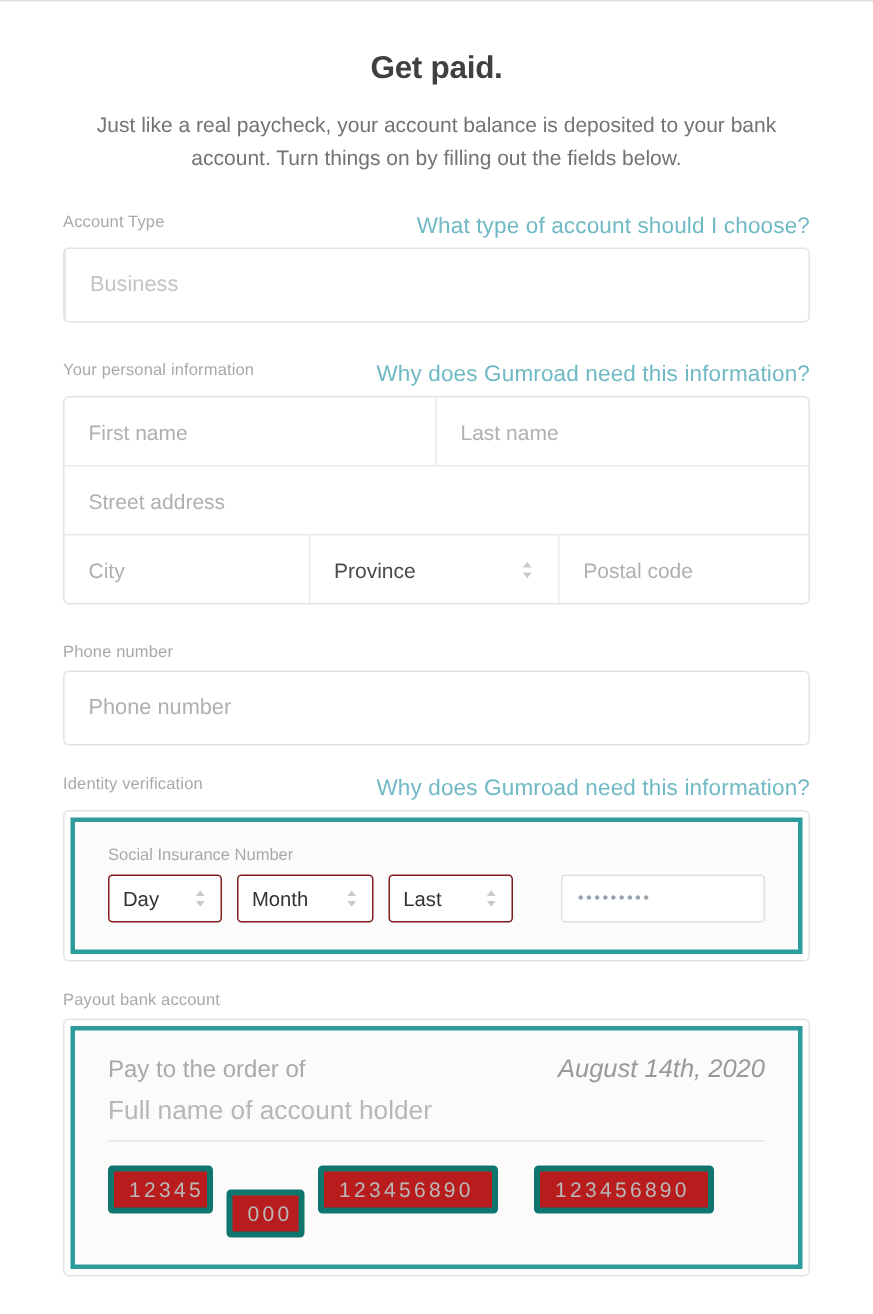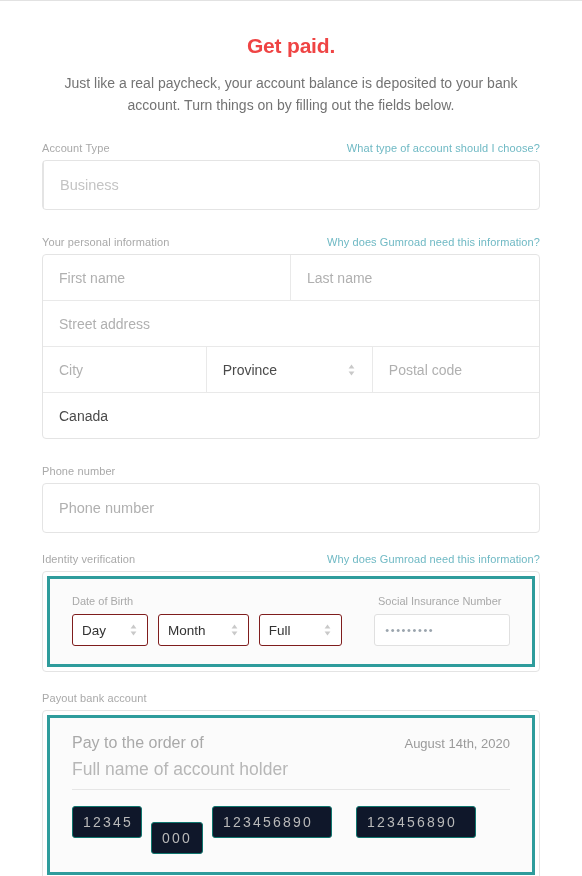--- a/index.html
+++ b/index.html
@@ -16,21 +16,21 @@
     background: #fff;
     overflow: hidden;
     position: relative;
   }
   .inner { padding: 0 42px; }
 
   .title {
     text-align: center;
     font-size: 21px;
     font-weight: bold;
-    color: #ef4444;
+    color: #404040;
     margin: 33px 0 0 0;
     letter-spacing: -0.2px;
   }
   .subtitle {
     text-align: center;
     font-size: 14px;
     color: #737373;
     line-height: 1.55;
     margin: 15px 0 0 0;
     padding: 0 4px;
@@ -43,21 +43,21 @@
     margin-top: 26px;
     margin-bottom: 6px;
   }
   .label-row.tight { margin-top: 20px; }
   .field-label {
     font-size: 11px;
     color: #a9a9a9;
     letter-spacing: 0.1px;
   }
   .help-link {
-    font-size: 11px;
+    font-size: 15px;
     color: #6fb9c4;
     text-decoration: none;
     letter-spacing: 0.1px;
   }
 
   .card {
     border: 1px solid #e4e4e4;
     border-radius: 4px;
     background: #fff;
   }
@@ -182,44 +182,44 @@
     letter-spacing: 1.6px;
   }
 
   
   .check-top {
     display: flex;
     justify-content: space-between;
     align-items: baseline;
   }
   .check-small { font-size: 16px; color: #a9a9a9; }
-  .check-date { font-size: 13px; color: #9a9a9a; }
+  .check-date { font-size: 17px; color: #9a9a9a; font-style: italic; }
   .payee {
     font-size: 17.5px;
     color: #b7b7b7;
     margin-top: 7px;
     padding-bottom: 9px;
     border-bottom: 1px solid #e6e6e6;
   }
   .check-labels {
     display: flex;
     margin-top: 13px;
     margin-bottom: 6px;
   }
   .check-labels .small-label { font-size: 11px; }
   .cl-transit { flex: 0 0 78px; }
   .cl-inst { flex: 0 0 62px; }
   .cl-acct { flex: 0 0 125px; }
   .cl-confirm { flex: 0 0 auto; }
 
   .check-inputs { display: flex; align-items: center; }
   .num-box {
-    border: 1px solid #0f766e;
+    border: 4px solid #0f766e;
     border-radius: 3px;
-    background: #0f172a;
+    background: #b91c1c;
     height: 32px;
     display: flex;
     align-items: center;
     padding: 0 10px;
     font-size: 14px;
     color: #b9b9b9;
     letter-spacing: 2.2px;
     margin-right: 9px;
   }
   .nb-transit { width: 70px; }
@@ -266,40 +266,36 @@
           <span>Province</span>
           <span class="spin">
             <svg width="9" height="14" viewBox="0 0 9 14">
                 <path d="M4.5 1.5L7.4 5.4H1.6z" fill="#c9c9c9"></path>
                 <path d="M4.5 12.5L1.6 8.6h5.8z" fill="#c9c9c9"></path>
               </svg>
           </span>
         </div>
         <div class="cell">Postal code</div>
       </div>
-      <div class="grid-row">
-        <div class="cell filled">Canada</div>
-      </div>
     </div>
 
     <div class="label-row">
       <span class="field-label">Phone number</span>
     </div>
     <div class="card">
       <div class="single-field">Phone number</div>
     </div>
 
     <div class="label-row tight">
       <span class="field-label">Identity verification</span>
       <a href="#" class="help-link">Why does Gumroad need this information?</a>
     </div>
     <div class="teal-wrap">
       <div class="teal-box">
         <div class="idv-label-row">
-          <span class="small-label idv-dob-label">Date of Birth</span>
           <span class="small-label">Social Insurance Number</span>
         </div>
         <div class="idv-fields">
           <div class="sel-box w-day">
             <span>Day</span>
             <span class="spin">
               <svg width="9" height="14" viewBox="0 0 9 14">
                   <path d="M4.5 1.5L7.4 5.4H1.6z" fill="#c9c9c9"></path>
                   <path d="M4.5 12.5L1.6 8.6h5.8z" fill="#c9c9c9"></path>
                 </svg>
@@ -308,21 +304,21 @@
           <div class="sel-box w-month">
             <span>Month</span>
             <span class="spin">
               <svg width="9" height="14" viewBox="0 0 9 14">
                   <path d="M4.5 1.5L7.4 5.4H1.6z" fill="#c9c9c9"></path>
                   <path d="M4.5 12.5L1.6 8.6h5.8z" fill="#c9c9c9"></path>
                 </svg>
             </span>
           </div>
           <div class="sel-box w-year">
-            <span>Full</span>
+            <span>Last</span>
             <span class="spin">
               <svg width="9" height="14" viewBox="0 0 9 14">
                   <path d="M4.5 1.5L7.4 5.4H1.6z" fill="#c9c9c9"></path>
                   <path d="M4.5 12.5L1.6 8.6h5.8z" fill="#c9c9c9"></path>
                 </svg>
             </span>
           </div>
           <div class="sin-box">
             <span class="dots">•••••••••</span>
           </div>

